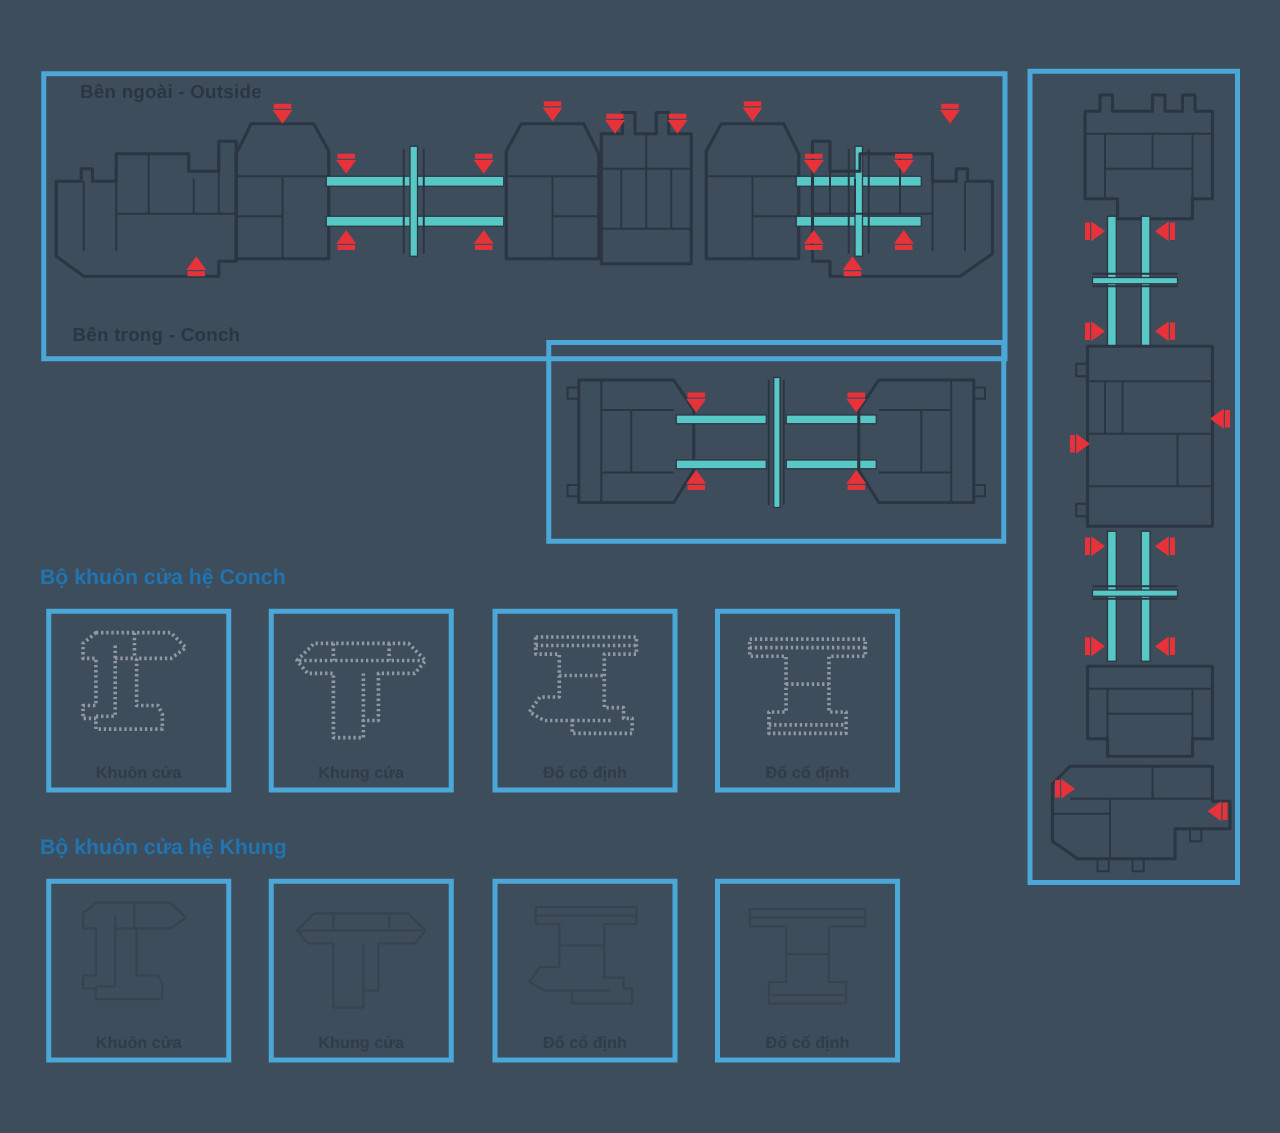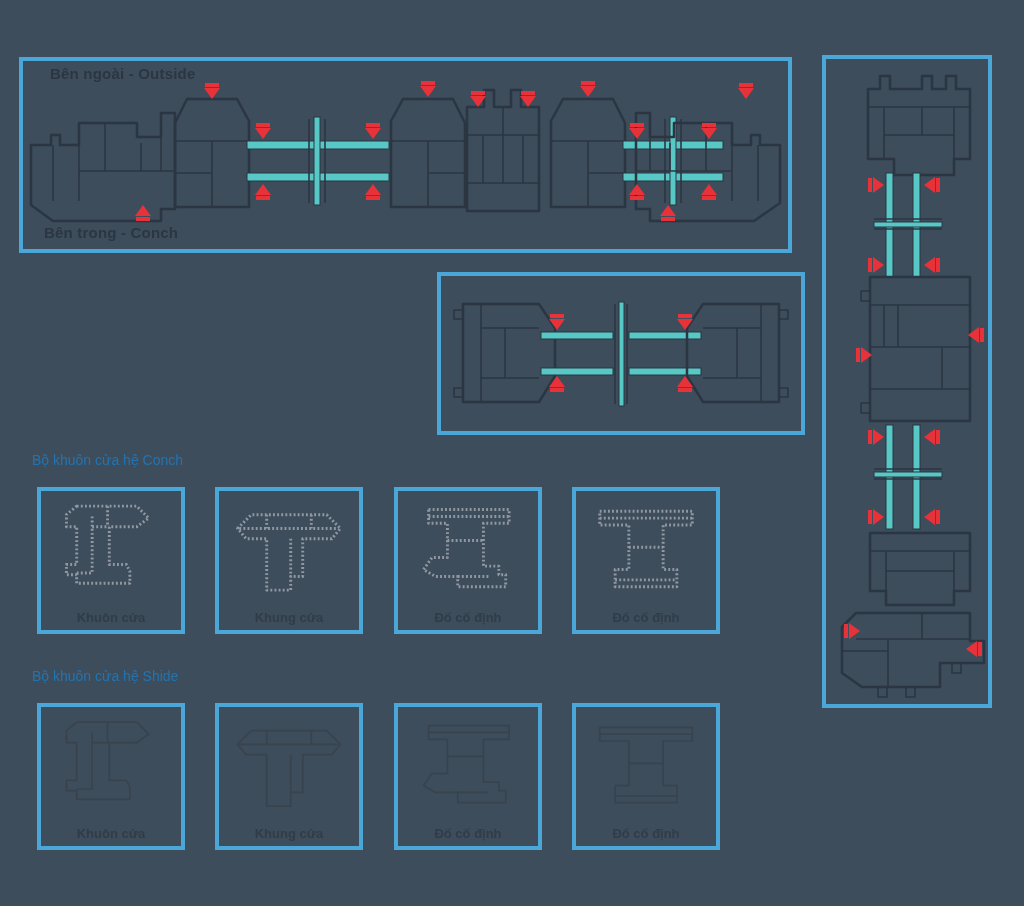--- a/index.html
+++ b/index.html
@@ -7,21 +7,21 @@
     --red:#e8323a; --teal:#57c8c6; --label:#313c48; --conch:#9298a1; --shide:#39434e;
   }
   html,body{margin:0;padding:0}
   body{
     width:1024px;height:906px;position:relative;overflow:hidden;
     background:var(--bg);
     font-family:"Liberation Sans", sans-serif;
   }
   .panel{position:absolute;border:4px solid var(--border);box-sizing:border-box}
   .panel-label{position:absolute;font-weight:bold;font-size:15px;color:var(--dark);letter-spacing:.2px}
-  .section-heading{position:absolute;font-weight:normal;font-size:14px;color:var(--heading)}
+  .section-heading{position:absolute;font-weight:bold;font-size:17px;color:var(--heading)}
   .card{position:absolute;width:148px;height:147px;border:4px solid var(--border);box-sizing:border-box}
   .card .p-svg{position:absolute;left:50%;top:5px;transform:translateX(-50%);width:120px;height:106px}
   .card .card-label{position:absolute;bottom:5px;left:0;width:100%;text-align:center;
     font-weight:bold;font-size:13px;color:var(--label)}
   svg.diag{position:absolute;left:0;top:0}
   .ol{fill:none;stroke:var(--dark);stroke-width:2.5;stroke-linejoin:round;stroke-linecap:square}
   .ol-thin{fill:none;stroke:var(--dark);stroke-width:1.6;stroke-linejoin:round}
   .glass{fill:var(--teal);stroke:var(--dark);stroke-width:1}
   .u-conch{stroke:var(--conch);stroke-width:3.4;stroke-dasharray:2.2 2.6;fill:none;stroke-linejoin:round}
   .u-shide{stroke:var(--shide);stroke-width:2;fill:none;stroke-linejoin:round}
@@ -47,21 +47,21 @@
       <path d="M24,14 h94 v16 h-30 v50 h18 v10 h8 v14 h-56 v-12 h-26 l-14,-8 10,-14 h18 v-40 h-22 z"></path>
       <path d="M24,22 h94 M46,50 h42 M58,92 h36"></path>
     </symbol>
     <symbol id="p-mullion-b" viewBox="0 0 140 120" overflow="visible">
       <path d="M16,16 h108 v16 h-34 v52 h16 v20 h-72 v-20 h16 v-52 h-34 z"></path>
       <path d="M16,24 h108 M50,58 h40 M34,96 h72"></path>
     </symbol>
   </defs>
 </svg>
 
-<div class="panel" style="left:19px;top:57px;width:773px;height:196px">
+<div class="panel" style="left:33px;top:57px;width:773px;height:232px">
   <div class="panel-label" style="left:27px;top:4px">Bên ngoài - Outside</div>
   <div class="panel-label" style="left:21px;bottom:8px">Bên trong - Conch</div>
 
   <svg class="diag" width="765" height="188" viewBox="0 0 765 188">
     <g>
       <path class="ol" d="M8,84 h20 v-10 h9 v10 h19 v-22 h58 v14 h24 v-24 h14 v96 h-14 v12 H30 l-22,-16 z"></path>
       <path class="ol-thin" d="M30,84 v56 M56,76 v64 M56,110 h96 M82,62 v48 M118,82 v28 M138,62 v48"></path>
     </g>
     <g>
       <path class="ol" d="M152,146 V62 l12,-24 h50 l12,22 v86 z"></path>
@@ -214,21 +214,21 @@
     </svg>
   <div class="card-label">Đố cố định</div>
 </div>
 <div class="card" style="left:572px;top:487px">
   <svg class="p-svg" viewBox="0 0 140 120">
       <use href="#p-mullion-b" class="u-conch"></use>
     </svg>
   <div class="card-label">Đố cố định</div>
 </div>
 
-<div class="section-heading" style="left:32px;top:668px">Bộ khuôn cửa hệ Shide</div>
+<div class="section-heading" style="left:32px;top:668px">Bộ khuôn cửa hệ Khung</div>
 
 <div class="card" style="left:37px;top:703px">
   <svg class="p-svg" viewBox="0 0 140 120">
       <use href="#p-frame" class="u-shide"></use>
     </svg>
   <div class="card-label">Khuôn cửa</div>
 </div>
 <div class="card" style="left:215px;top:703px">
   <svg class="p-svg" viewBox="0 0 140 120">
       <use href="#p-sash" class="u-shide"></use>

